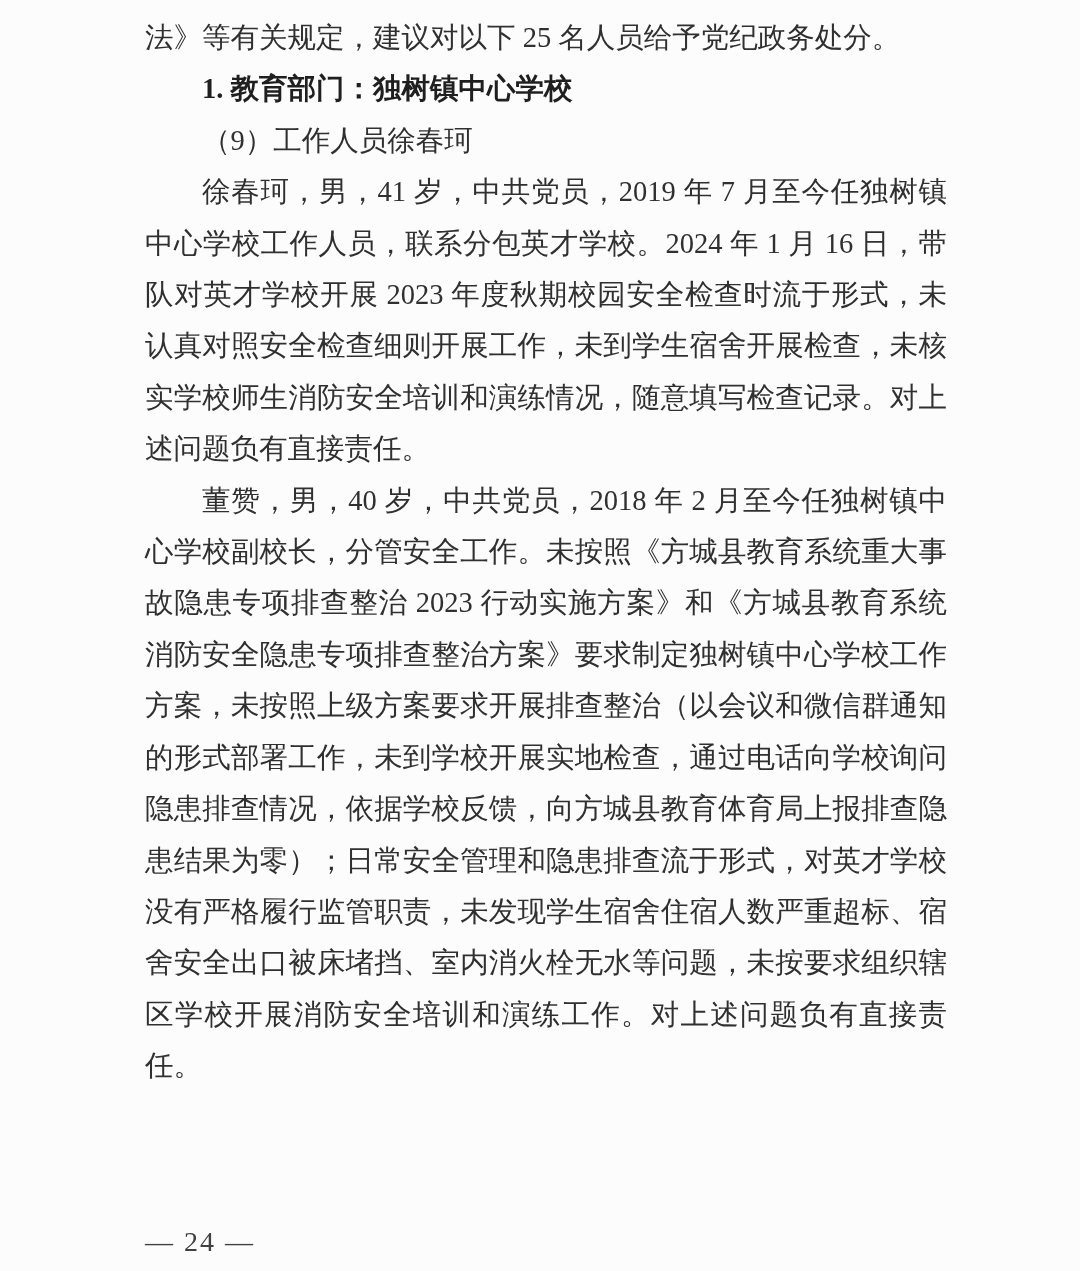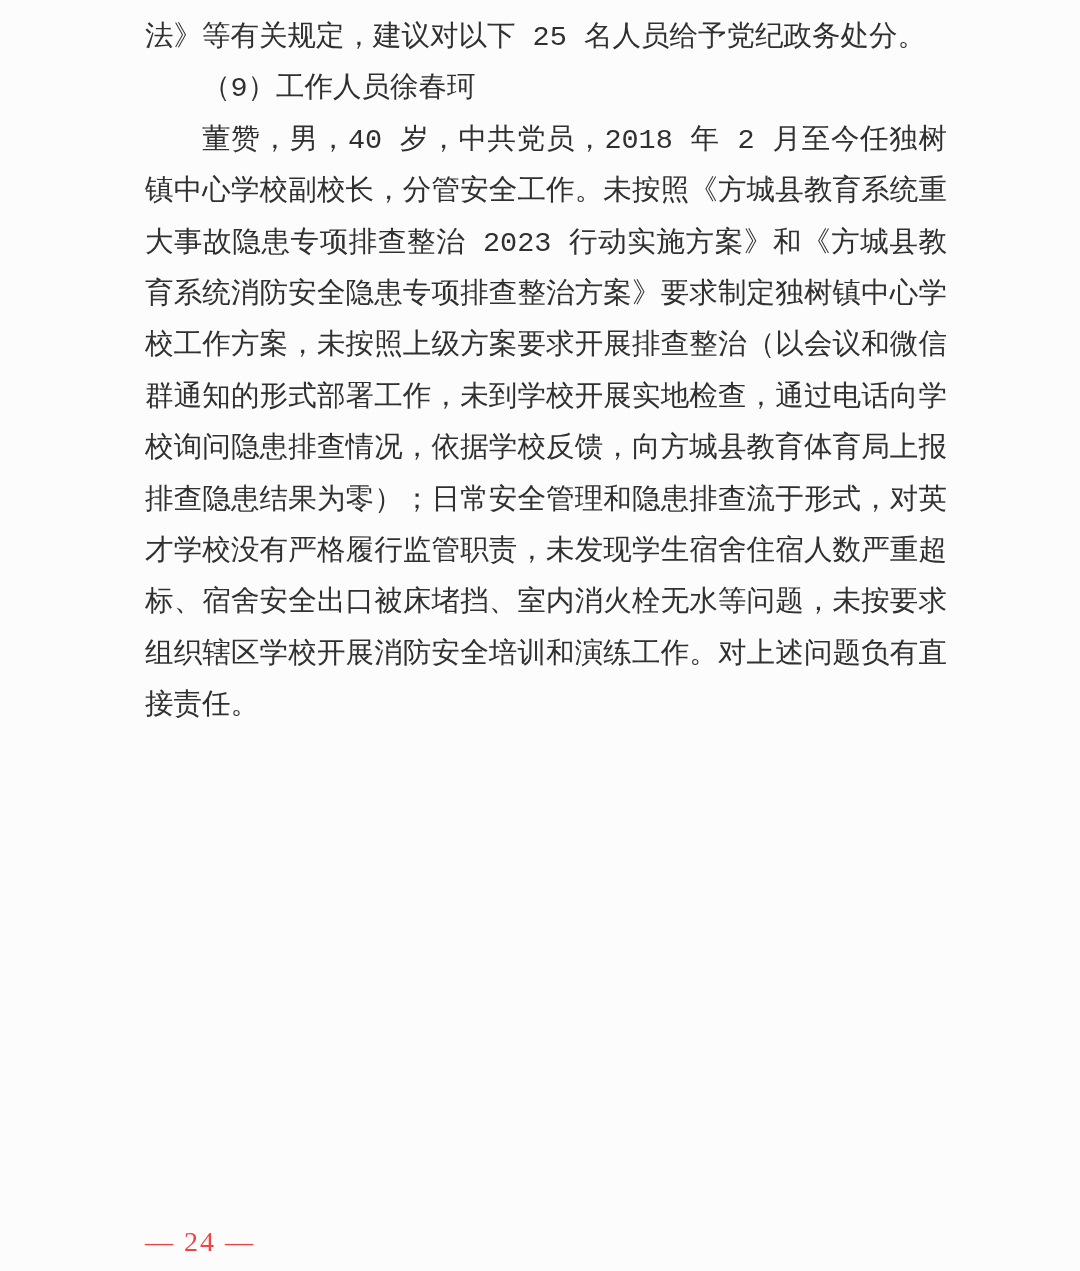--- a/index.html
+++ b/index.html
@@ -17,54 +17,55 @@
     overflow: hidden;
   }
   .text-block {
     position: absolute;
     left: 145px;
     top: 12px;
     width: 802px;
     font-size: 28.5px;
     line-height: 51.4px;
     text-align: justify;
-    font-family: Liberation Mono, monospace;
   }
   .text-block p {
     margin: 0;
     padding: 0;
   }
   p.indent {
     text-indent: 2em;
   }
   p.heading {
     text-indent: 2em;
     font-weight: 700;
     color: #1f1f1f;
   }
   .footer {
     position: absolute;
     left: 145px;
     top: 1226px;
     font-size: 28px;
-    color: #ef4444;
+    color: #404040;
     letter-spacing: 2px;
   }
 </style>
 </head>
 <body>
 
 <div class="page">
 
   <div class="text-block">
     <p class="continuation">法》等有关规定，建议对以下 25 名人员给予党纪政务处分。</p>
 
+    <p class="heading">1. 教育部门：独树镇中心学校</p>
 
     <p class="indent">（9）工作人员徐春珂</p>
 
+    <p class="indent">徐春珂，男，41 岁，中共党员，2019 年 7 月至今任独树镇中心学校工作人员，联系分包英才学校。2024 年 1 月 16 日，带队对英才学校开展 2023 年度秋期校园安全检查时流于形式，未认真对照安全检查细则开展工作，未到学生宿舍开展检查，未核实学校师生消防安全培训和演练情况，随意填写检查记录。对上述问题负有直接责任。</p>
 
 
     <p class="indent">董赞，男，40 岁，中共党员，2018 年 2 月至今任独树镇中心学校副校长，分管安全工作。未按照《方城县教育系统重大事故隐患专项排查整治 2023 行动实施方案》和《方城县教育系统消防安全隐患专项排查整治方案》要求制定独树镇中心学校工作方案，未按照上级方案要求开展排查整治（以会议和微信群通知的形式部署工作，未到学校开展实地检查，通过电话向学校询问隐患排查情况，依据学校反馈，向方城县教育体育局上报排查隐患结果为零）；日常安全管理和隐患排查流于形式，对英才学校没有严格履行监管职责，未发现学生宿舍住宿人数严重超标、宿舍安全出口被床堵挡、室内消火栓无水等问题，未按要求组织辖区学校开展消防安全培训和演练工作。对上述问题负有直接责任。</p>
   </div>
 
   <div class="footer">— 24 —</div>
 
 </div>
 
 </body></html>

